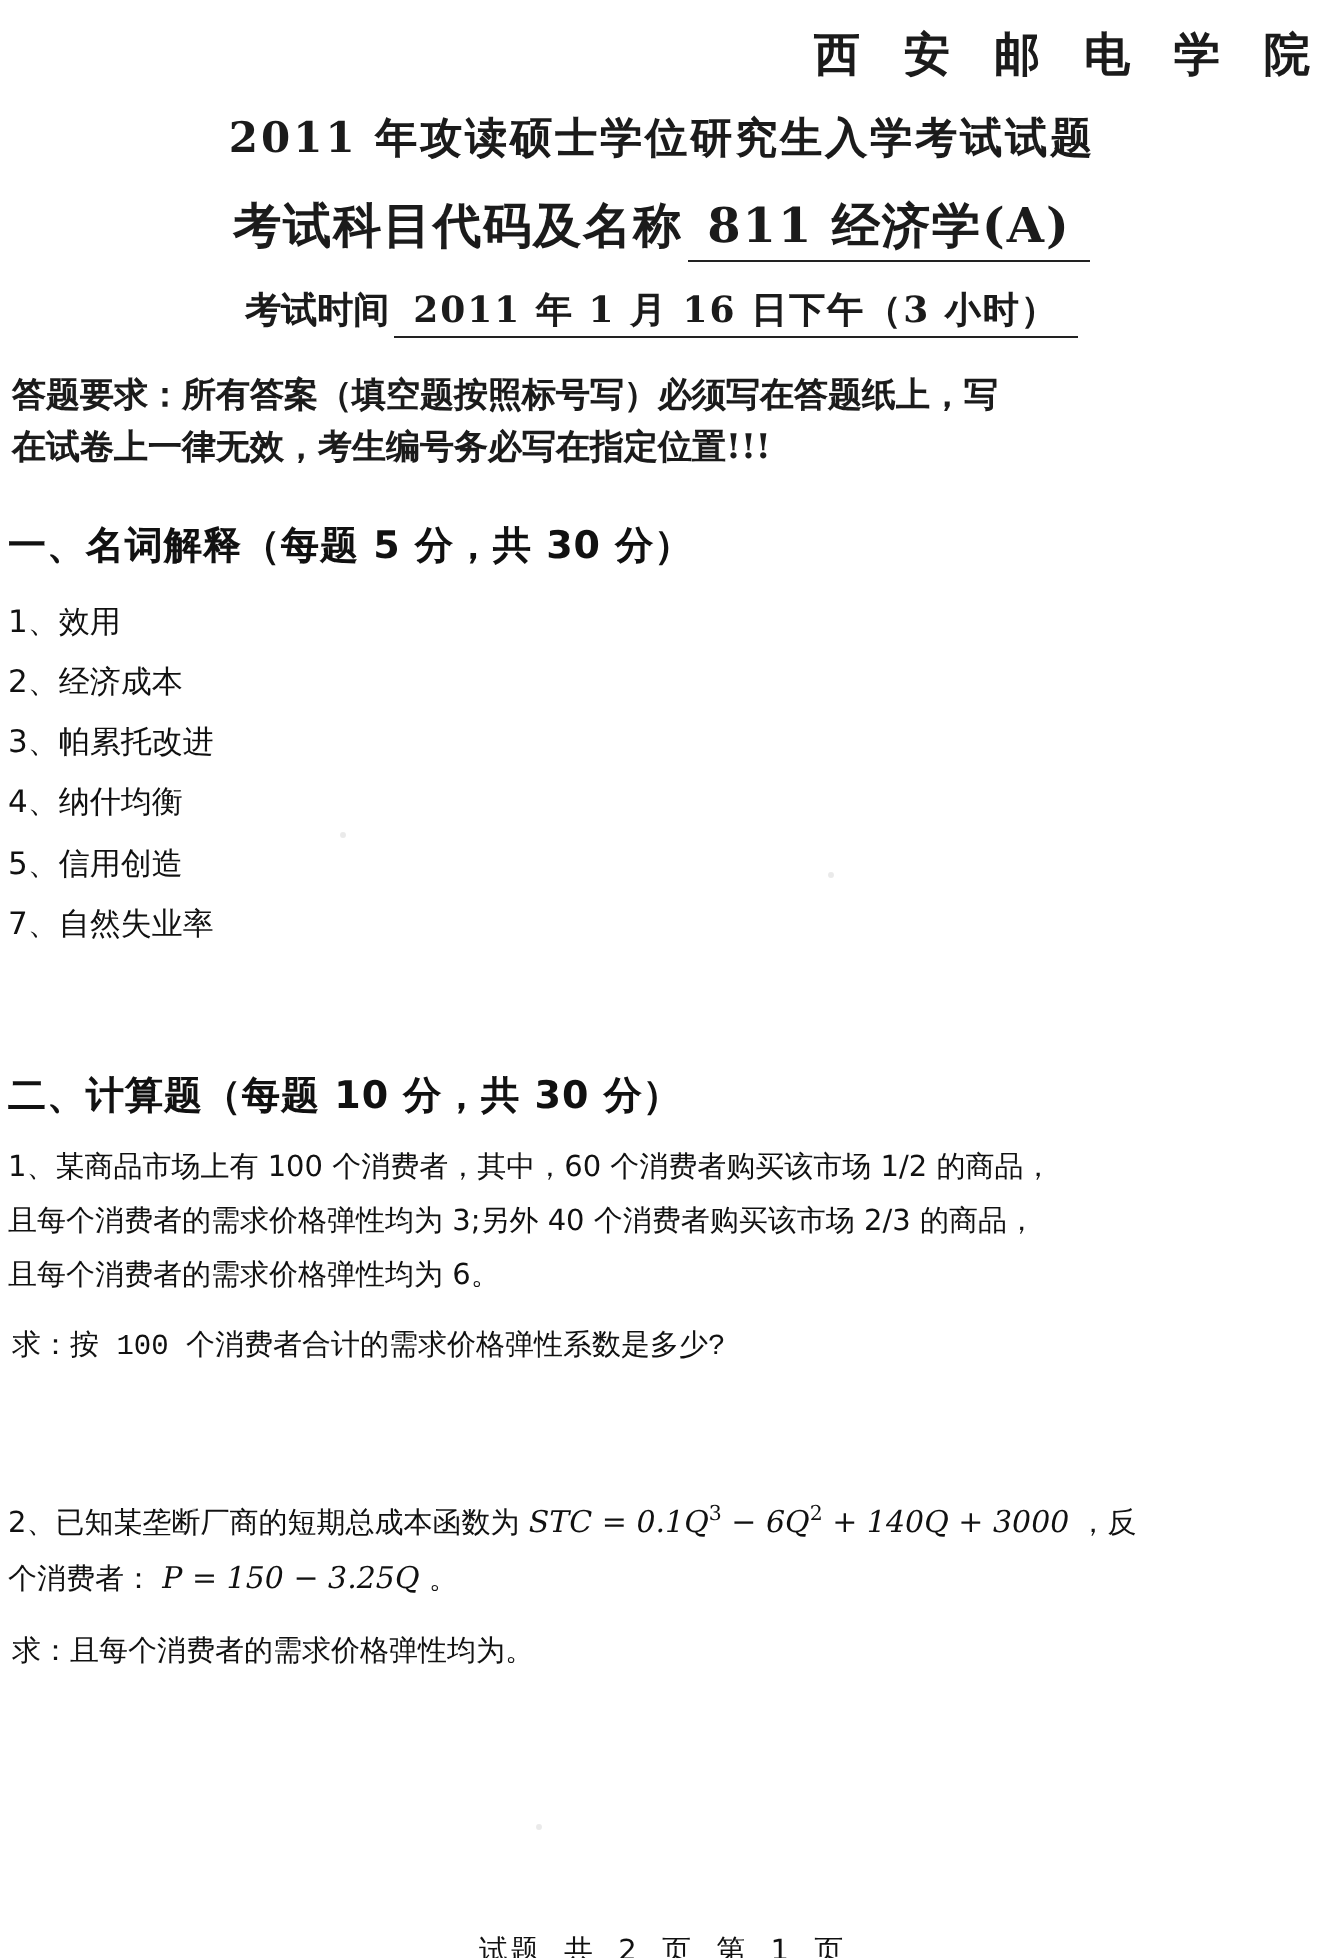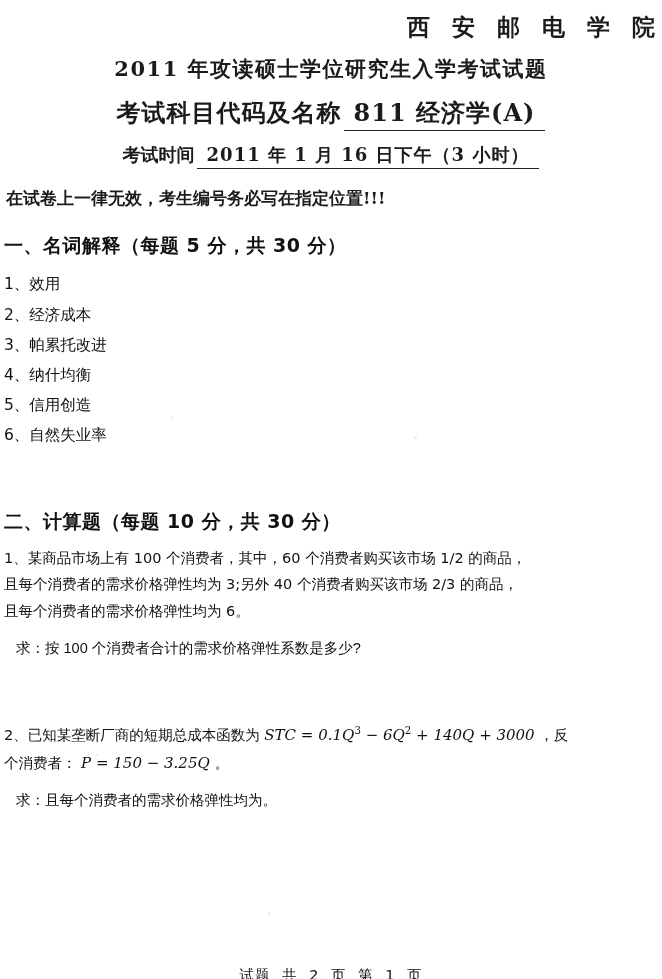--- a/index.html
+++ b/index.html
@@ -106,26 +106,26 @@
     margin: 6px 0 0 4px;
   }
   .calc-item {
     font-family: "DejaVu Sans", sans-serif;
     font-size: 14.5px;
     line-height: 1.85;
     color: #111;
     margin-bottom: 4px;
   }
   .calc-ask {
-    font-family: Liberation Sans, sans-serif;
+    font-family: Liberation Mono, monospace;
     font-size: 14.5px;
     line-height: 1.85;
     color: #111;
     margin-top: 10px;
-    margin-left: 12px;
+    margin-left: 2px;
   }
   .gap-lg { height: 56px; }
 
   .math {
     font-family: "DejaVu Serif", serif;
     font-style: italic;
     font-size: 15px;
   }
   sup { font-size: 0.68em; vertical-align: super; font-style: normal; }
 
@@ -168,32 +168,33 @@
 
   <div class="subject-line">
     <span class="label">考试科目代码及名称</span><span class="underlined">811 经济学(A)</span>
   </div>
 
   <div class="time-line">
     <span class="label">考试时间</span><span class="underlined">2011 年 1 月 16 日下午（3 小时）</span>
   </div>
 
   <div class="instructions">
+    <div>答题要求：所有答案（填空题按照标号写）必须写在答题纸上，写</div>
     <div>在试卷上一律无效，考生编号务必写在指定位置!!!</div>
   </div>
 
   <div class="section-heading">一、名词解释（每题 5 分，共 30 分）</div>
 
   <div class="term-list">
     <div class="term-item">1、效用</div>
     <div class="term-item">2、经济成本</div>
     <div class="term-item">3、帕累托改进</div>
     <div class="term-item">4、纳什均衡</div>
     <div class="term-item">5、信用创造</div>
-    <div class="term-item">6、自然失业率</div>
+    <div class="term-item">7、自然失业率</div>
   </div>
 
   <div class="section-heading second">二、计算题（每题 10 分，共 30 分）</div>
 
   <div class="calc-list">
 
     <div class="calc-item">
       <div>1、某商品市场上有 100 个消费者，其中，60 个消费者购买该市场 1/2 的商品，</div>
       <div>且每个消费者的需求价格弹性均为 3;另外 40 个消费者购买该市场 2/3 的商品，</div>
       <div>且每个消费者的需求价格弹性均为 6。</div>

